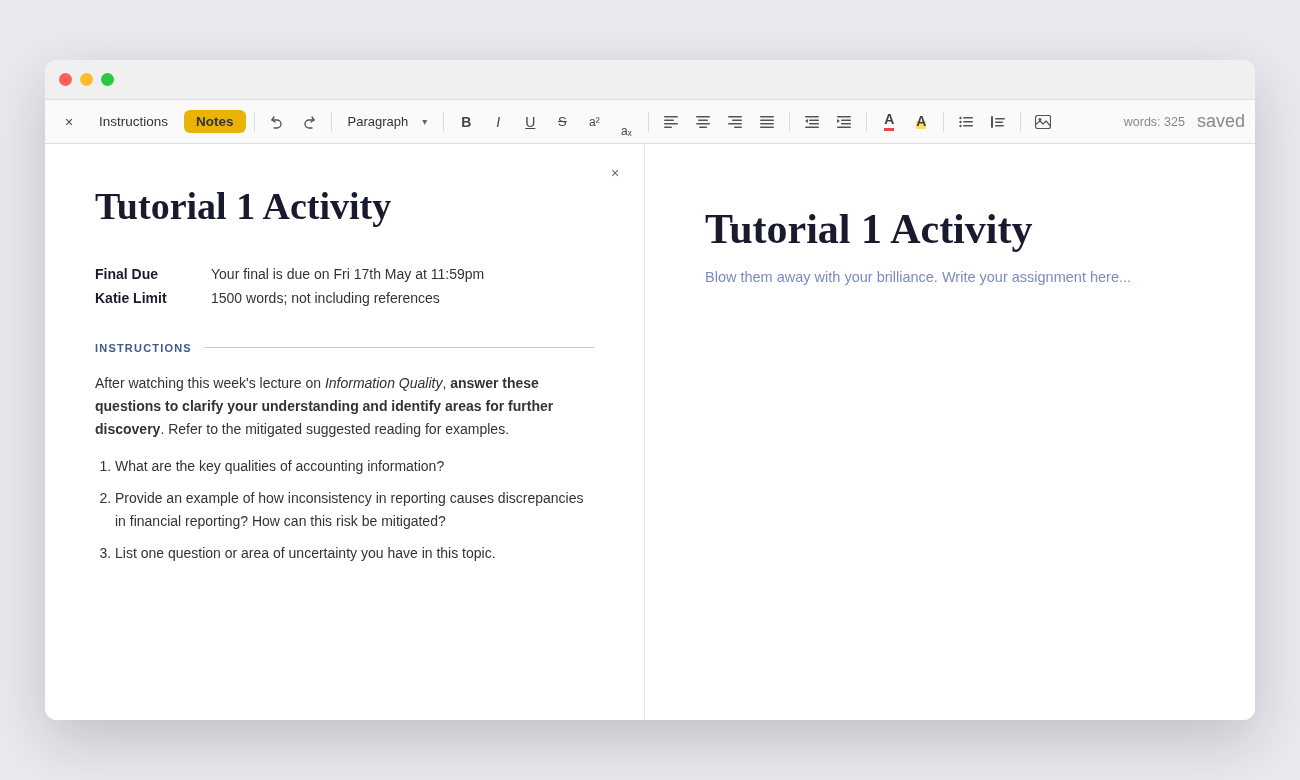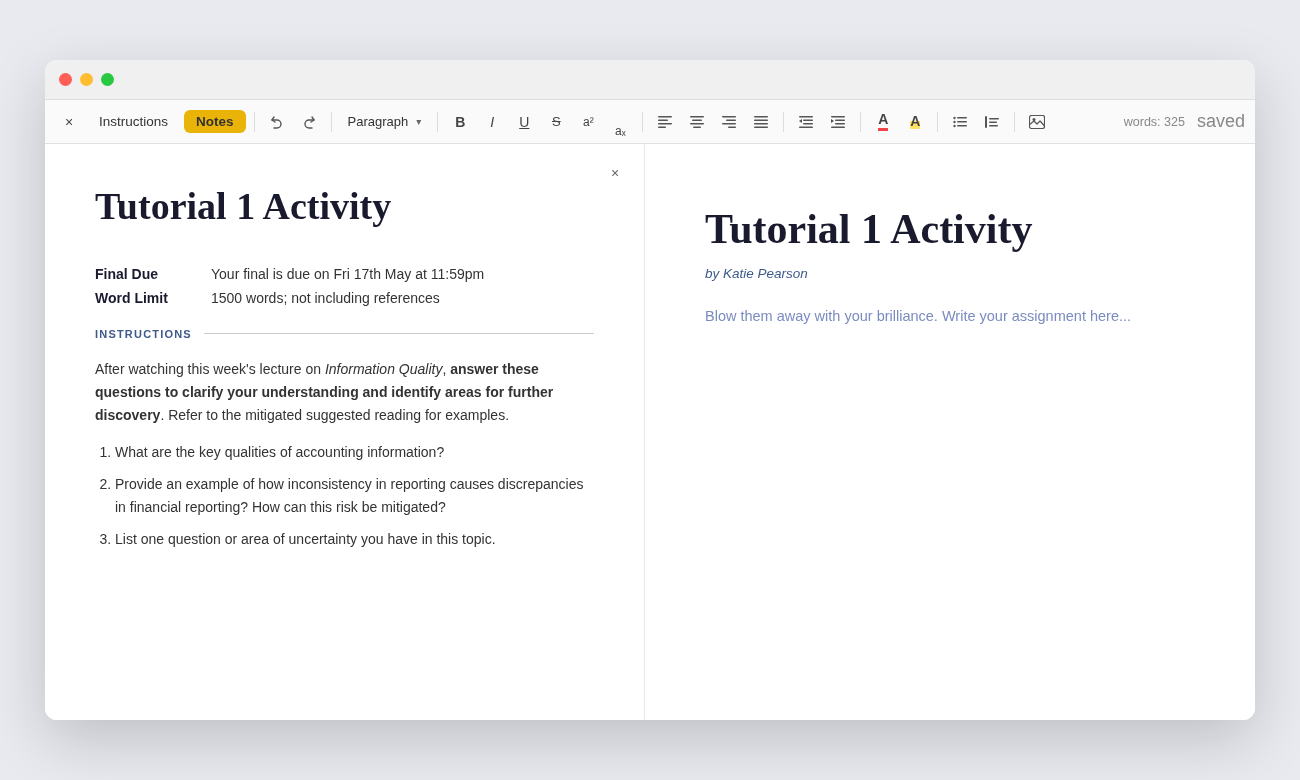--- a/index.html
+++ b/index.html
@@ -89,21 +89,21 @@
       width: 28px; height: 28px;
       display: flex; align-items: center; justify-content: center;
       cursor: pointer;
       border-radius: 4px;
       color: #444;
       font-size: 14px;
       transition: background 0.15s;
     }
 
     .toolbar-select-wrap {
-      display: flex; align-items: center; gap: 8px;
+      display: flex; align-items: center; gap: 14px;
       cursor: pointer;
       padding: 3px 8px;
       border-radius: 4px;
     }
     .toolbar-select-label {
       font-size: 13px;
       color: #333;
     }
     .toolbar-chevron { font-size: 10px; color: #666; }
 
@@ -172,21 +172,21 @@
       text-transform: uppercase;
       white-space: nowrap;
     }
     .section-line {
       flex: 1;
       height: 1px;
       background: #ccc;
     }
 
     .requirements-table {
-      margin-bottom: 22px;
+      margin-bottom: 36px;
     }
     .req-row {
       display: flex;
       gap: 16px;
       margin-bottom: 8px;
       font-size: 14px;
     }
     .req-label {
       font-weight: 700;
       color: #1a1a2e;
@@ -444,21 +444,21 @@
 
       <h1 class="doc-title">Tutorial 1 Activity</h1>
 
 
       <div class="requirements-table">
         <div class="req-row">
           <span class="req-label">Final Due</span>
           <span class="req-value">Your final is due on Fri 17th May at 11:59pm</span>
         </div>
         <div class="req-row">
-          <span class="req-label">Word Limit</span>
+          <span class="req-label">Katie Limit</span>
           <span class="req-value">1500 words; not including references</span>
         </div>
       </div>
 
       <div class="section-header">
         <span class="section-label">INSTRUCTIONS</span>
         <div class="section-line"></div>
       </div>
 
       <div class="instructions-content">
@@ -468,18 +468,17 @@
         <ol>
           <li><span>What are the key qualities of accounting information?</span></li>
           <li><span>Provide an example of how inconsistency in reporting causes discrepancies in financial reporting? How can this risk be mitigated?</span></li>
           <li><span>List one question or area of uncertainty you have in this topic.</span></li>
         </ol>
       </div>
     </div>
 
     <div class="notes-panel">
       <h1 class="notes-doc-title">Tutorial 1 Activity</h1>
-      <p class="notes-author">by Katie Pearson</p>
       <p class="notes-placeholder">Blow them away with your brilliance. Write your assignment here...</p>
     </div>
 
   </div>
 </div>
 
 </body></html>

